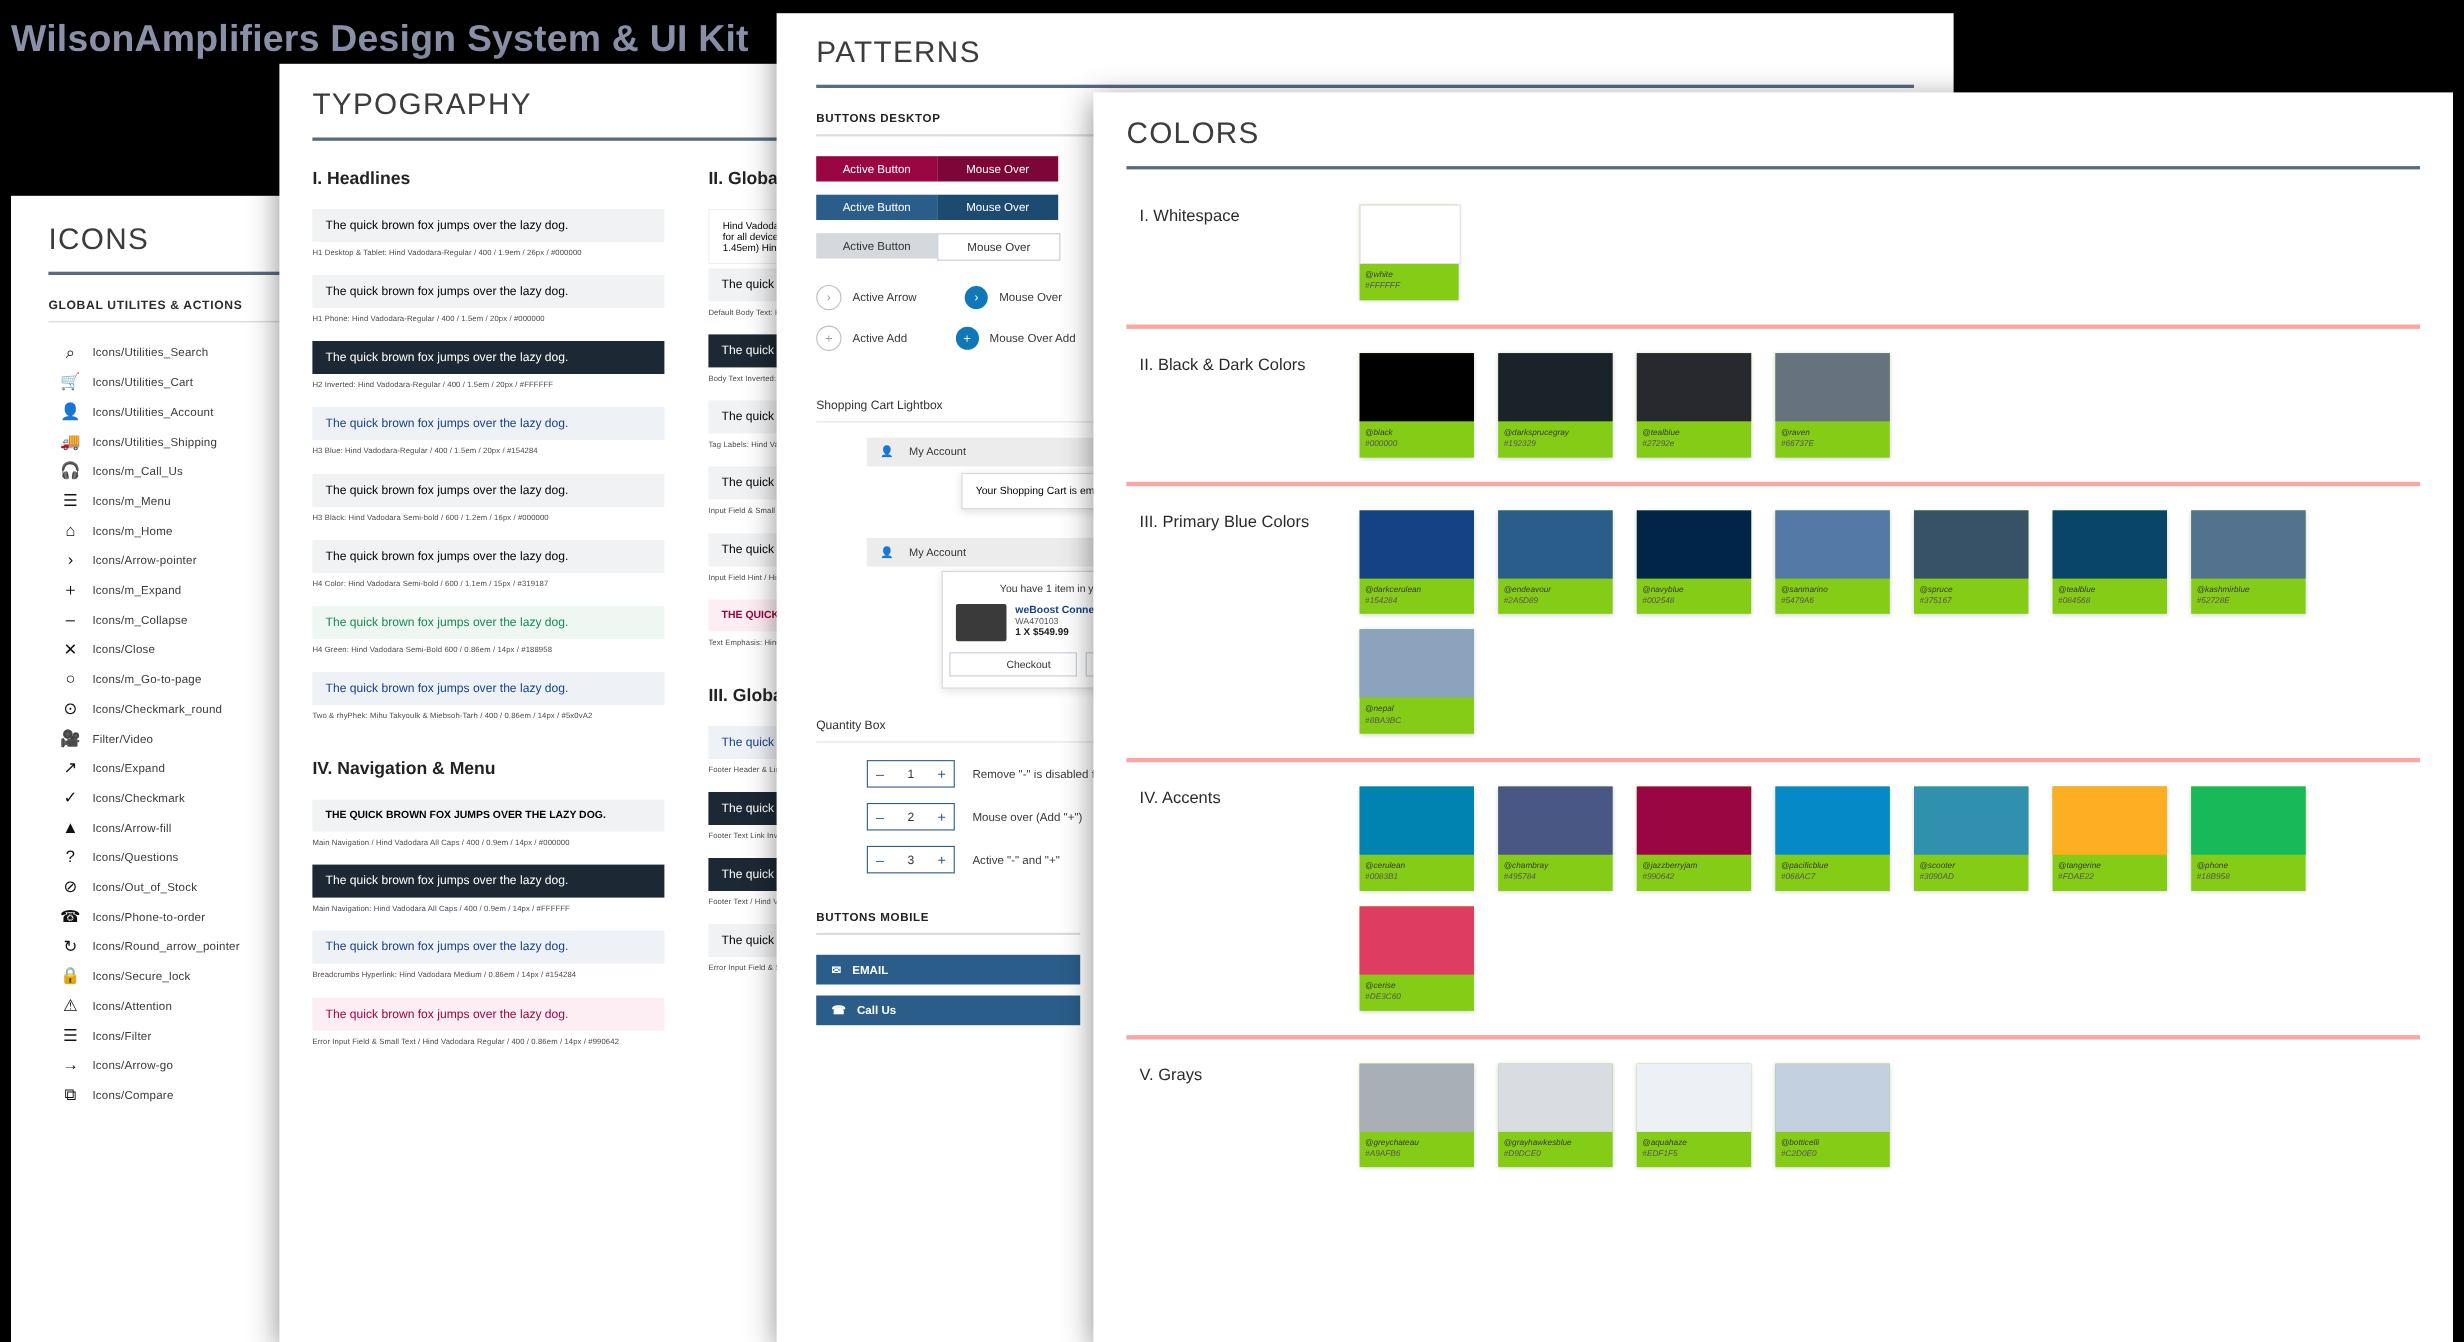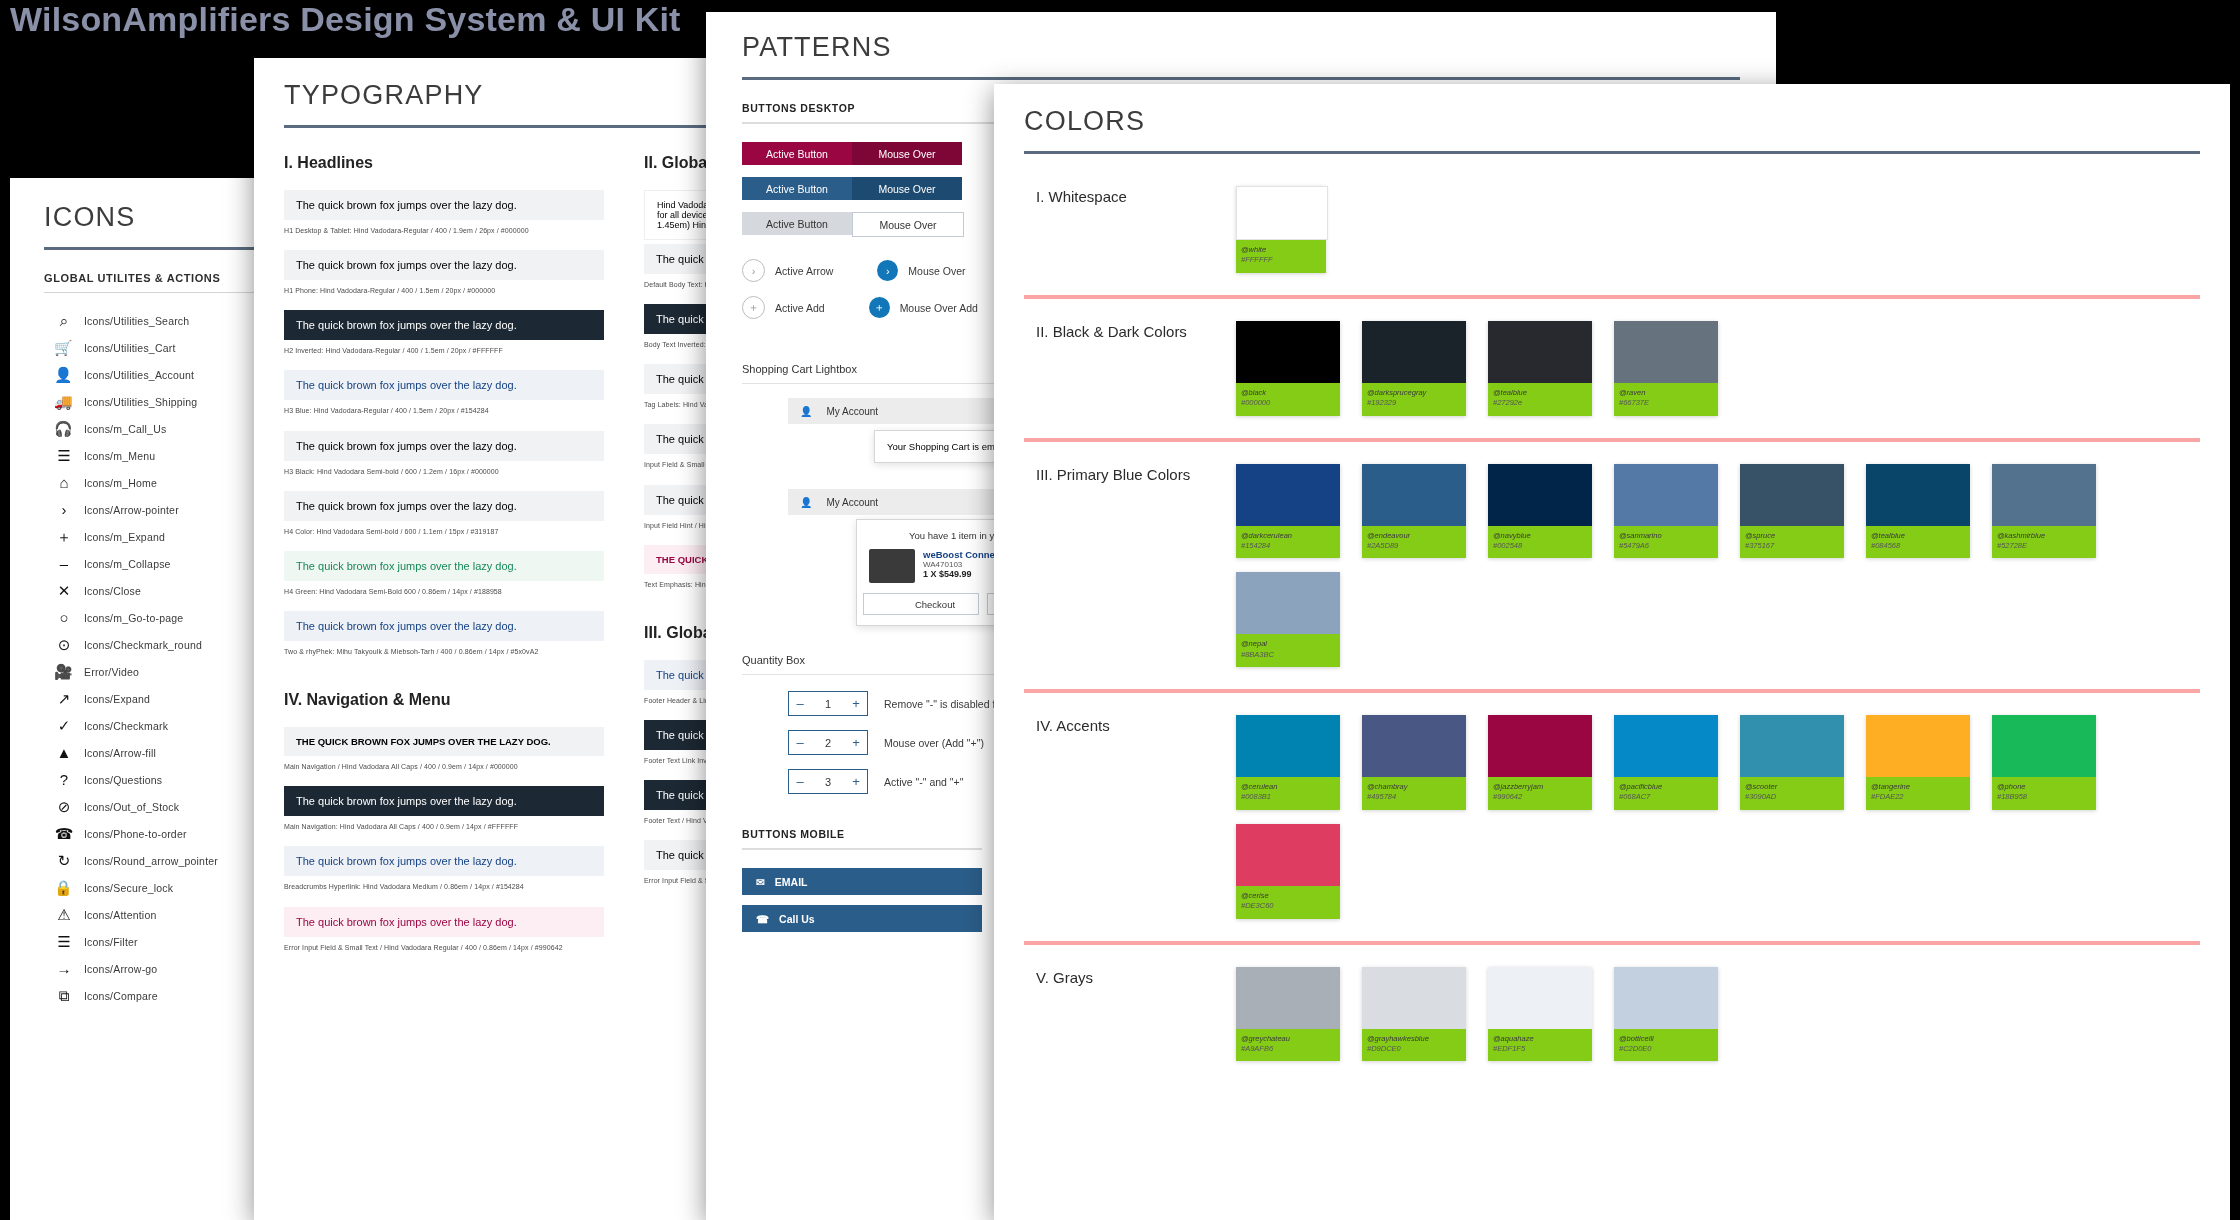--- a/index.html
+++ b/index.html
@@ -9,21 +9,21 @@
     font-family:"Liberation Sans", sans-serif;
     overflow:hidden;
     position:relative;
   }
   .panel{position:absolute;background:#ffffff;box-shadow:0 6px 26px rgba(0,0,0,.45);overflow:hidden;}
   .panel-title{font-size:27px;color:#3c3c3c;letter-spacing:1.2px;font-weight:400;}
   .title-rule{height:3px;background:#5a6b80;margin-top:14px;}
 
   
   #master-title{
-    position:absolute;left:10px;top:0px;
+    position:absolute;left:10px;top:16px;
     color:#8a90a8;font-size:34px;font-weight:700;letter-spacing:.2px;
     font-family:"Liberation Sans", sans-serif;
     white-space:nowrap;
   }
 
   
   #icons-panel{left:10px;top:178px;width:840px;height:1042px;}
   #icons-panel .inner{padding:24px 34px;}
   .col-head{font-size:11px;font-weight:700;color:#2c2c2c;letter-spacing:.6px;}
   .col-rule{height:1px;background:#d4d4d4;margin:8px 0 14px 0;}
@@ -160,21 +160,21 @@
           <div class="icon-row">
             <span class="icon-glyph">○</span>
             <span class="icon-label">Icons/m_Go-to-page</span>
           </div>
           <div class="icon-row">
             <span class="icon-glyph">⊙</span>
             <span class="icon-label">Icons/Checkmark_round</span>
           </div>
           <div class="icon-row">
             <span class="icon-glyph">🎥</span>
-            <span class="icon-label">Error/Video</span>
+            <span class="icon-label">Filter/Video</span>
           </div>
           <div class="icon-row">
             <span class="icon-glyph">↗</span>
             <span class="icon-label">Icons/Expand</span>
           </div>
           <div class="icon-row">
             <span class="icon-glyph">✓</span>
             <span class="icon-label">Icons/Checkmark</span>
           </div>
           <div class="icon-row">

